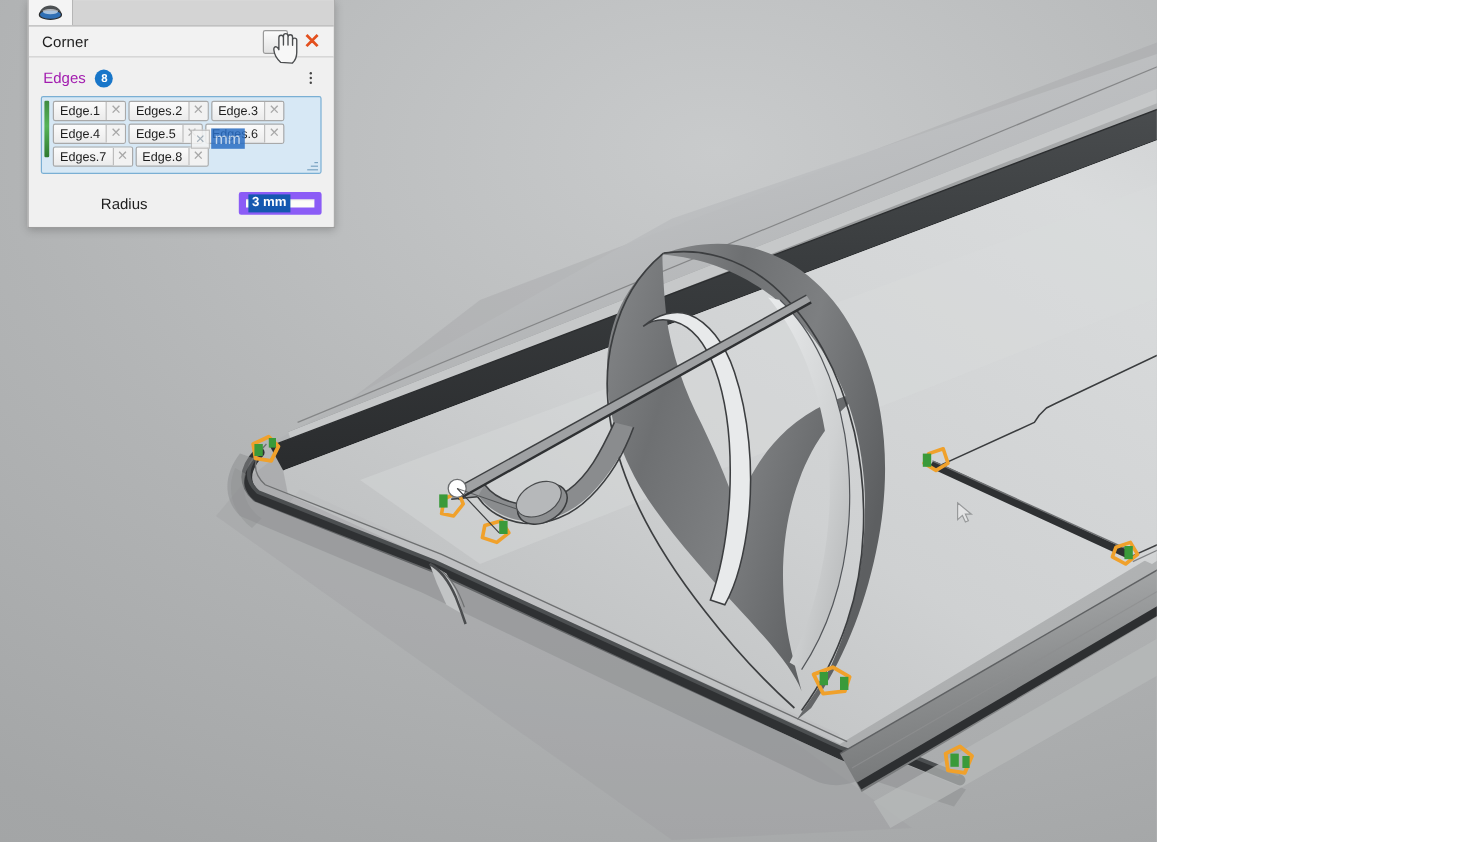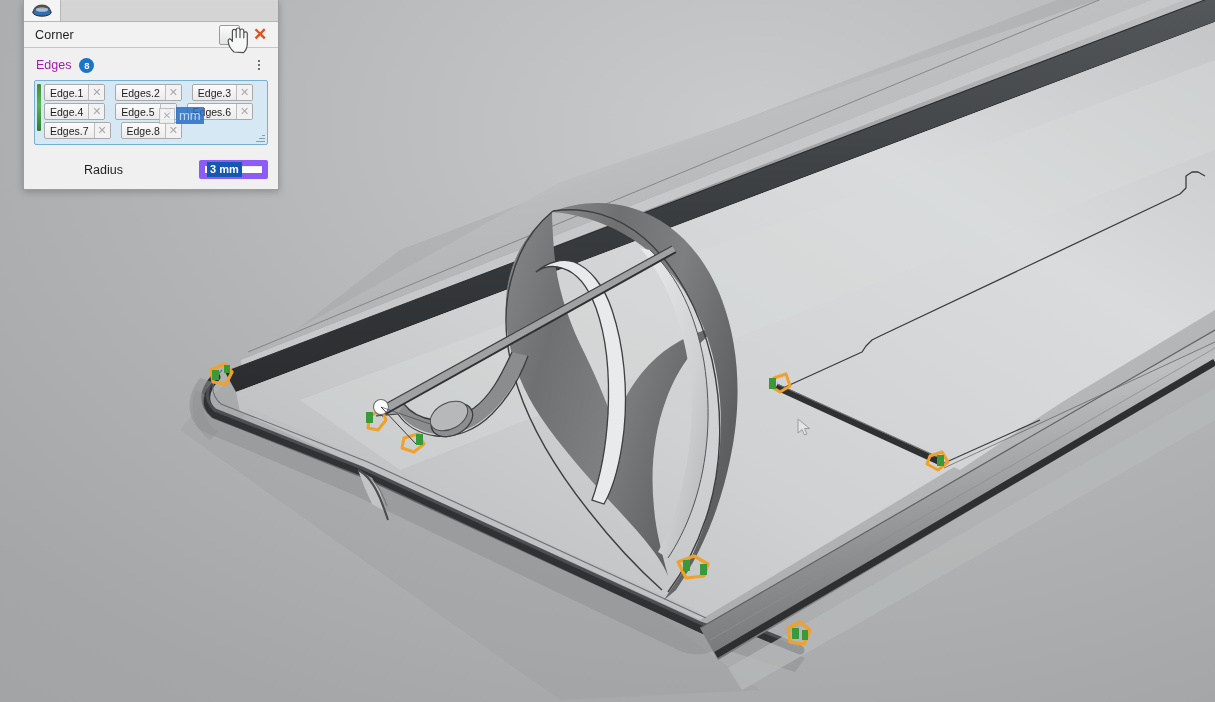--- a/index.html
+++ b/index.html
@@ -6,21 +6,21 @@
   * { box-sizing: border-box; }
   html, body {
     margin: 0; padding: 0;
     width: 1215px; height: 702px;
     overflow: hidden;
     font-family: "Liberation Sans", sans-serif;
   }
 
   #app {
     position: relative;
-    width: 1215px;
+    width: 964px;
     height: 702px;
     background: #a7a9aa;
     overflow: hidden;
     padding-left: 28px;
   }
 
   
   #viewport {
     position: absolute;
     inset: 0;
@@ -151,21 +151,21 @@
   .valid-bar {
     position: absolute;
     left: 2px; top: 3px;
     width: 4px; height: 47px;
     background: linear-gradient(#3f8c3f, #57b457 45%, #2f7a2f);
     border-radius: 1px;
   }
   .chips {
     display: flex;
     flex-wrap: wrap;
-    gap: 2px 10px;
+    gap: 2px 2px;
   }
   .chip {
     display: flex;
     align-items: stretch;
     height: 17px;
     border: 1px solid #a9a9a9;
     background: linear-gradient(#fbfbfb, #ebebeb);
     border-radius: 2px;
     overflow: hidden;
   }

